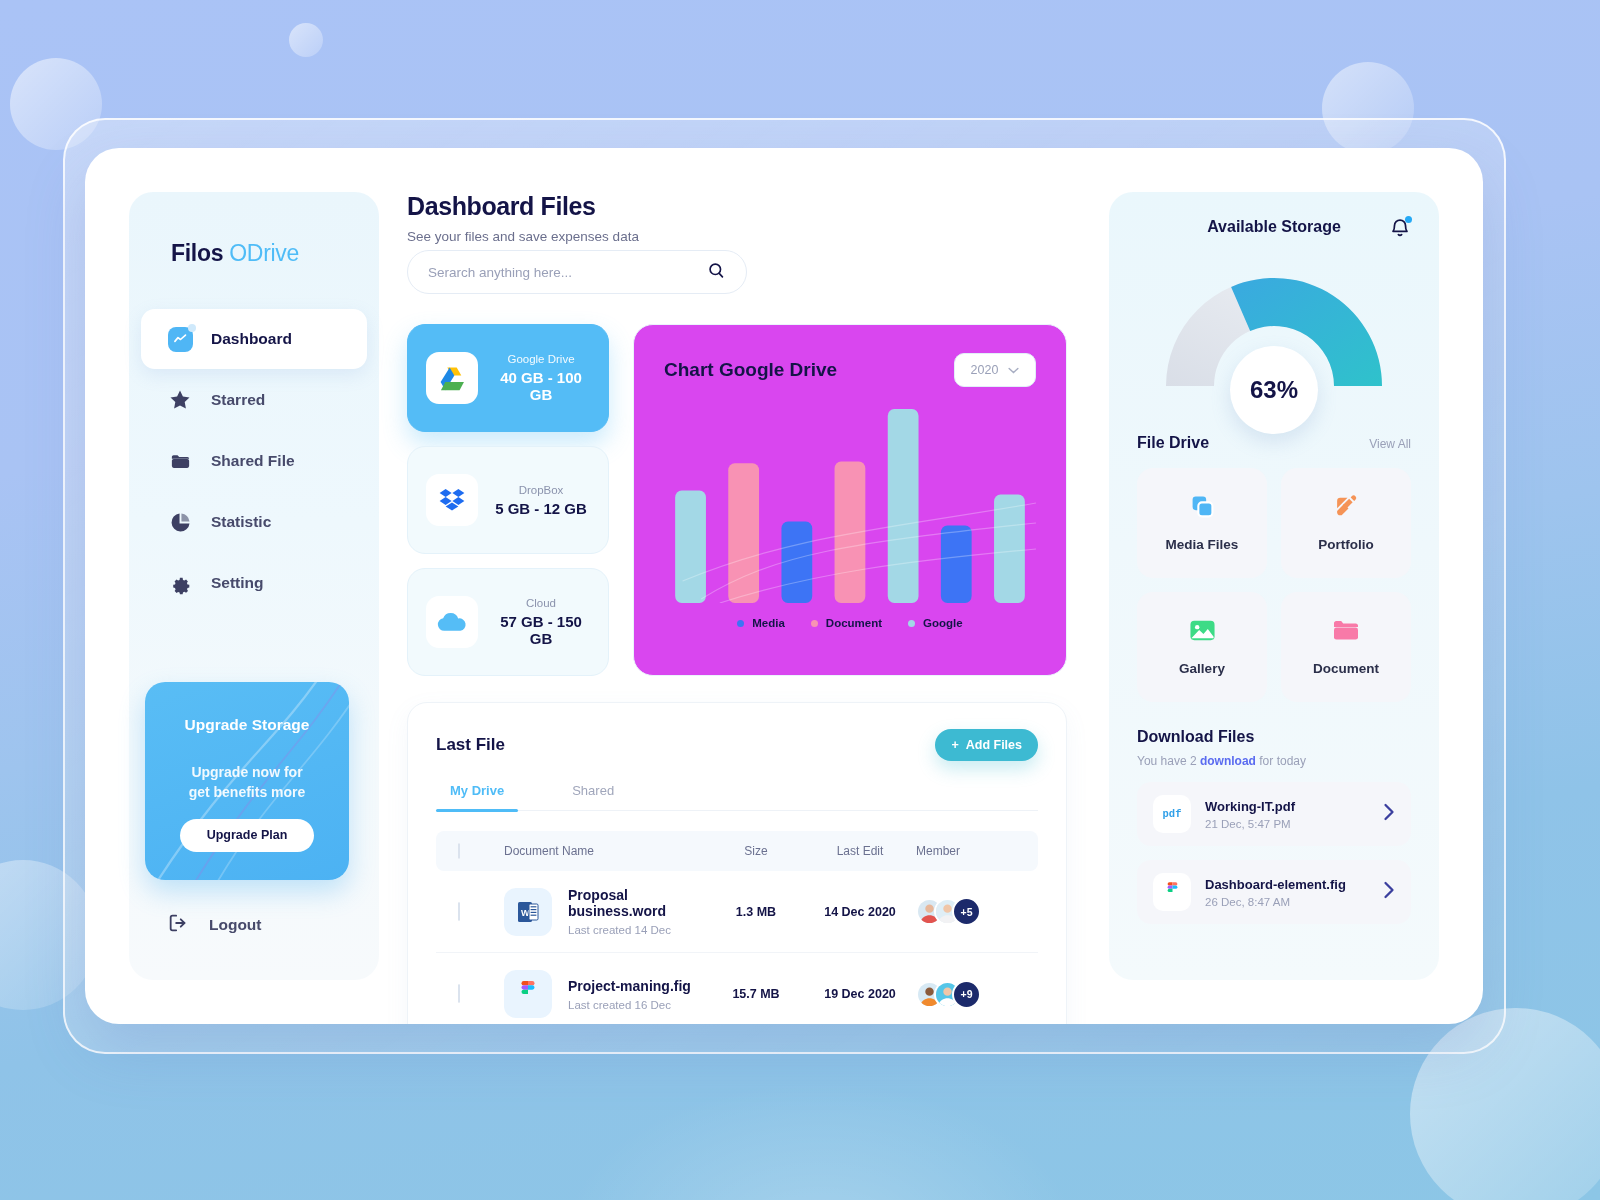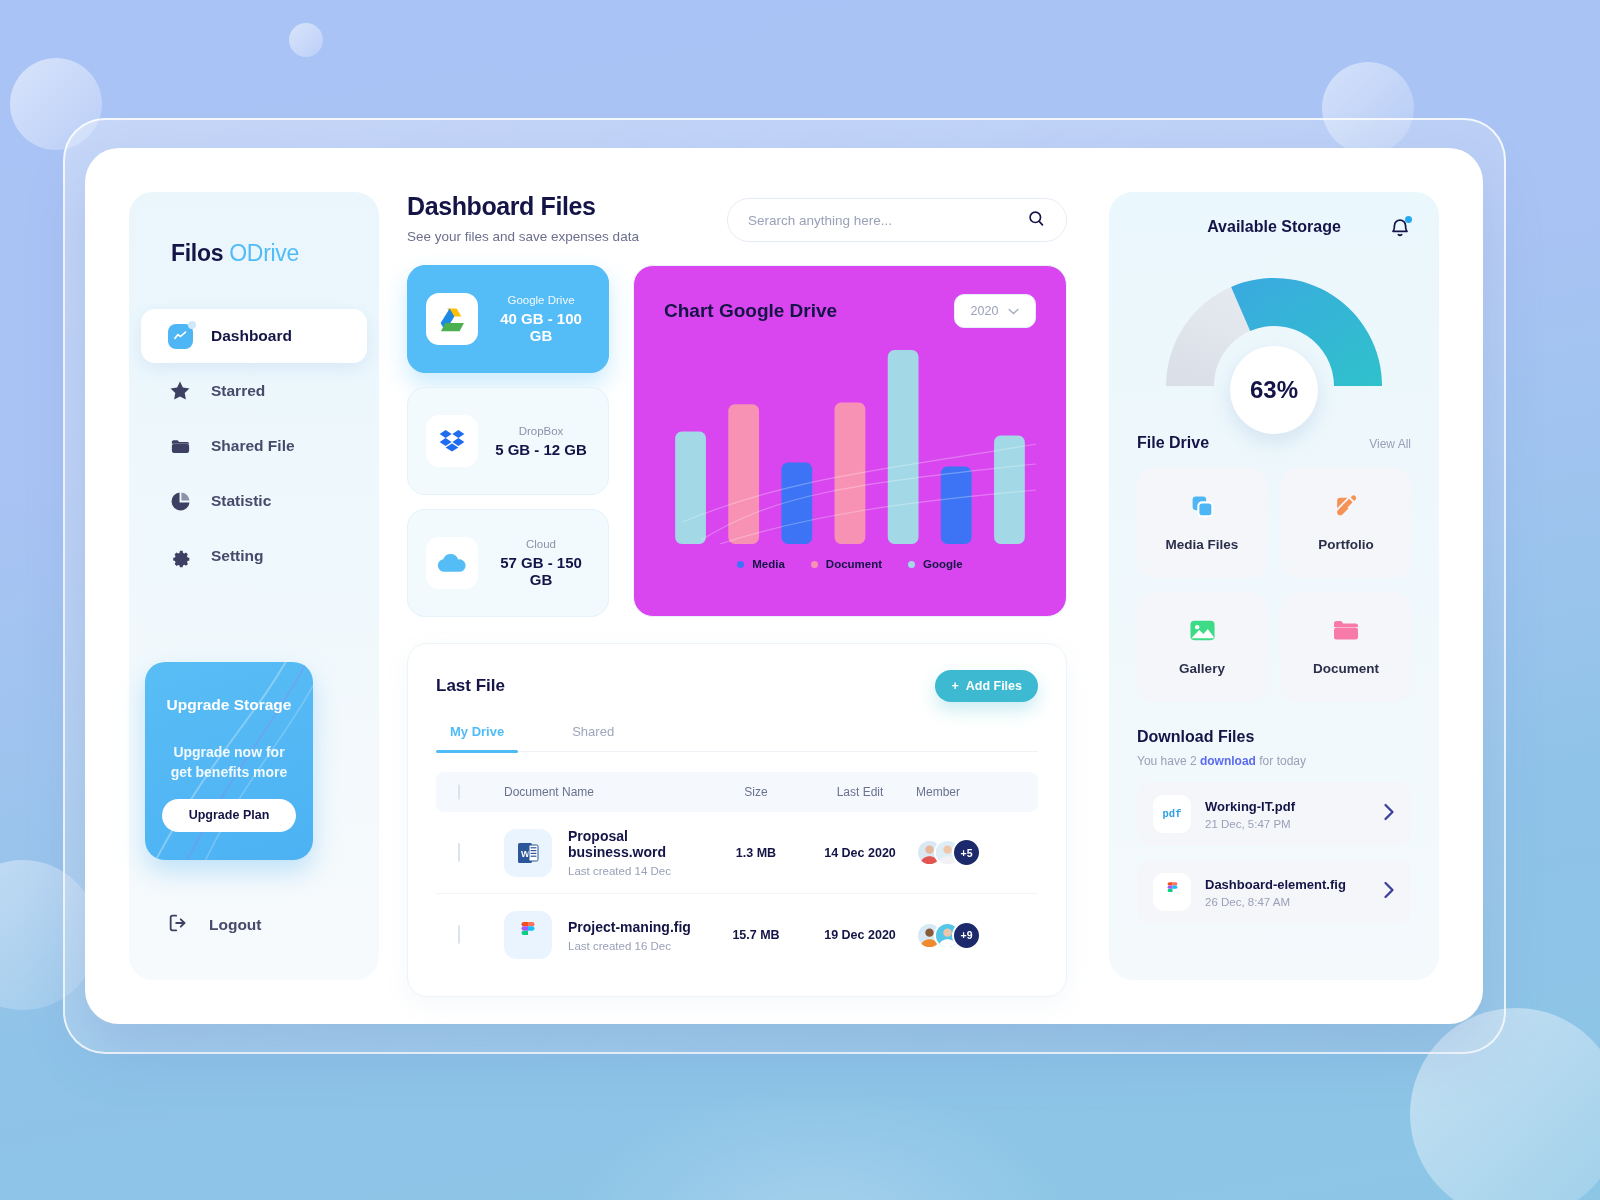--- a/index.html
+++ b/index.html
@@ -47,35 +47,35 @@
     width: 250px; flex: 0 0 250px; border-radius: 24px;
     background: linear-gradient(180deg, #eaf6fc 0%, #eef8fd 42%, #f3f9fc 70%, #f7fafc 100%);
     position: relative; padding: 48px 0 0 0;
   }
   .brand { font-size: 23px; font-weight: 700; letter-spacing: -.3px; padding-left: 42px; color: #141447; }
   .brand .accent { color: #4fbcf7; font-weight: 400; }
 
   .nav { margin-top: 42px; padding: 0 12px; }
   .nav-item {
     display: flex; align-items: center; gap: 18px;
-    height: 54px; padding-left: 26px; border-radius: 14px;
+    height: 60px; padding-left: 26px; border-radius: 14px;
     color: #474a6b; font-size: 15.5px; font-weight: 600; cursor: pointer;
     margin-bottom: 1px;
   }
   .nav-item.active { background: #ffffff; box-shadow: 0 6px 18px rgba(120,160,220,.16); color: #141447; font-weight: 700; }
   .nav-ico { width: 26px; height: 26px; display: flex; align-items: center; justify-content: center; position: relative; }
 
   .dash-ico {
     width: 25px; height: 25px; border-radius: 8px; background: #4fb6f5;
     display: flex; align-items: center; justify-content: center; position: relative;
   }
   .dash-ico .dot { position: absolute; right: -3px; top: -3px; width: 8px; height: 8px; border-radius: 50%; background: #cfe9fb; }
 
   .upgrade-card {
-    position: absolute; left: 16px; bottom: 120px; width: 168px; height: 198px;
+    position: absolute; left: 16px; bottom: 100px; width: 204px; height: 198px;
     border-radius: 20px; background: linear-gradient(160deg, #59bdf5 0%, #4cb2f3 100%);
     overflow: hidden; text-align: center; padding-top: 34px;
     box-shadow: 0 12px 26px rgba(79,178,243,.32);
   }
   .upgrade-card svg.deco { position: absolute; inset: 0; width: 100%; height: 100%; }
   .upgrade-title { position: relative; color: #fff; font-size: 15.5px; font-weight: 700; }
   .upgrade-sub { position: relative; color: rgba(255,255,255,.92); font-size: 14px; line-height: 1.45; margin-top: 28px; font-weight: bold; }
   .upgrade-btn {
     position: relative; margin: 16px auto 0; width: 134px; height: 33px; border-radius: 17px;
     background: #fff; color: #141447; font-size: 12.5px; font-weight: 700;
@@ -84,34 +84,34 @@
   }
 
   .logout {
     position: absolute; left: 38px; bottom: 42px; display: flex; align-items: center; gap: 20px;
     color: #474a6b; font-size: 15.5px; font-weight: 600; cursor: pointer;
   }
 
   
   .main { flex: 1 1 auto; padding: 0 20px 0 28px; min-width: 0; }
 
-  .main-head { display: flex; align-items: flex-start; justify-content: space-between; }
+  .main-head { display: flex; align-items: flex-start; justify-content: space-between; flex-direction: column; }
   .page-title { font-size: 25px; font-weight: 700; color: #141447; letter-spacing: -.4px; }
   .page-sub { font-size: 13.5px; color: #6b6f8d; margin-top: 8px; }
   .search-box {
     width: 340px; height: 44px; border: 1.5px solid #e5ecf5; border-radius: 22px;
     background: #fff; display: flex; align-items: center; padding: 0 20px; margin-top: 6px;
   }
   .search-box input {
     flex: 1; border: none; outline: none; font-size: 13.5px; color: #141447;
     font-family: "Liberation Sans", sans-serif; background: transparent;
   }
   .search-box input::placeholder { color: #9aa0b8; }
 
-  .row-cards { display: flex; gap: 24px; margin-top: 21px; }
+  .row-cards { display: flex; gap: 24px; margin-top: 30px; }
   .drive-col { width: 202px; flex: 0 0 202px; display: flex; flex-direction: column; gap: 14px; }
   .drive-card {
     height: 108px; border-radius: 18px; display: flex; align-items: center; gap: 14px; padding: 0 18px;
     background: #f2fafd; border: 1px solid #e4f2fa; cursor: pointer;
   }
   .drive-card.active { background: #54bcf6; border-color: #54bcf6; box-shadow: 0 12px 24px rgba(84,188,246,.3); }
   .drive-logo {
     width: 52px; height: 52px; border-radius: 13px; background: #fff; flex: 0 0 52px;
     display: flex; align-items: center; justify-content: center;
   }

